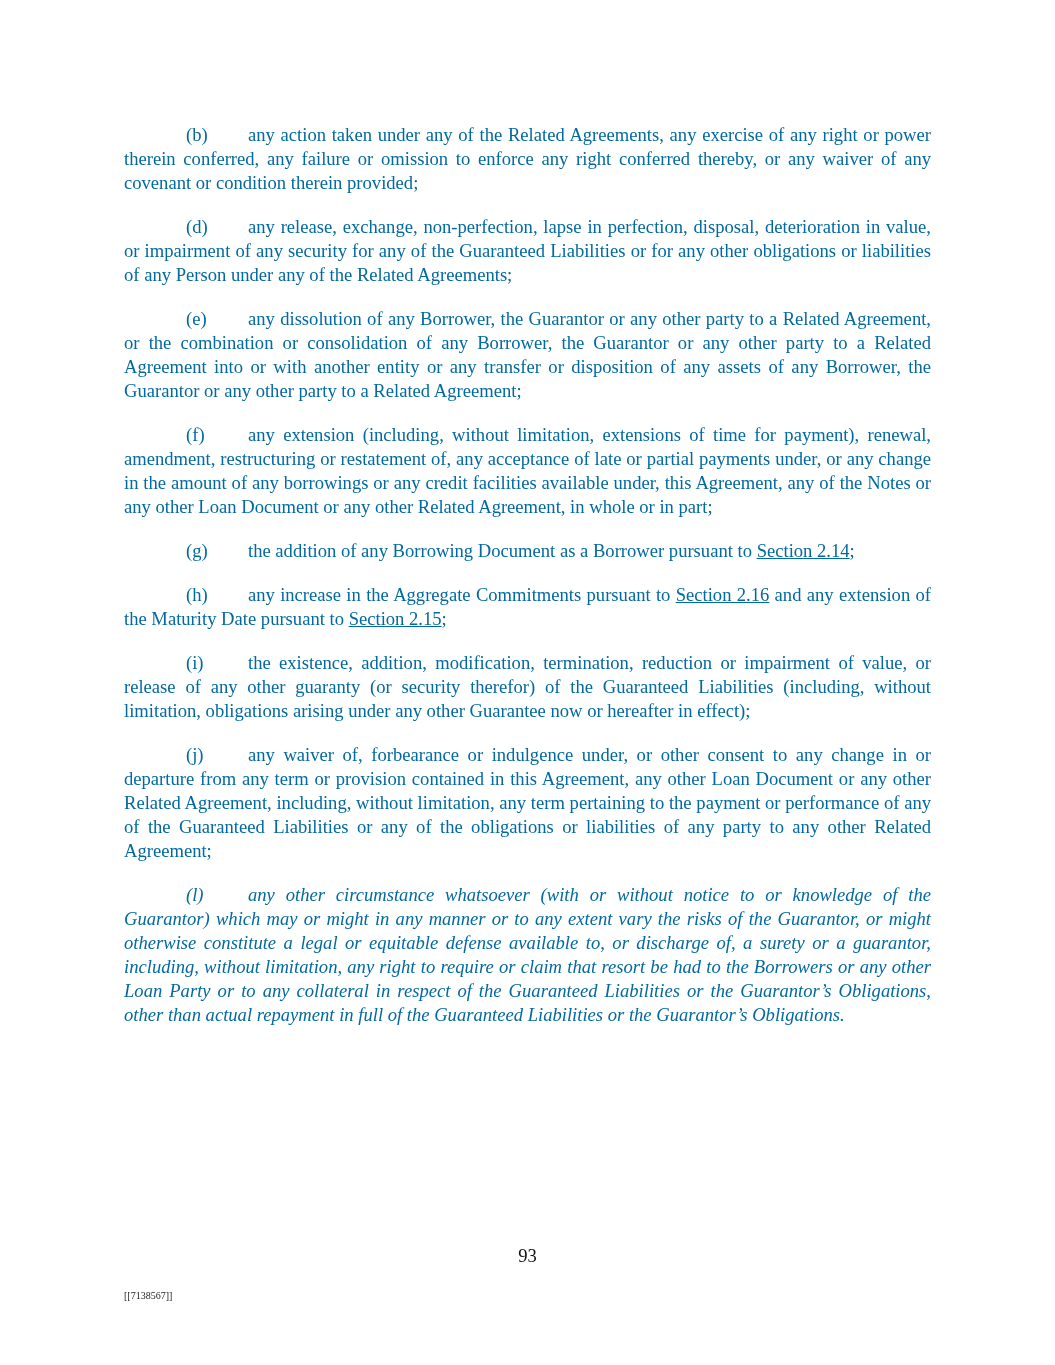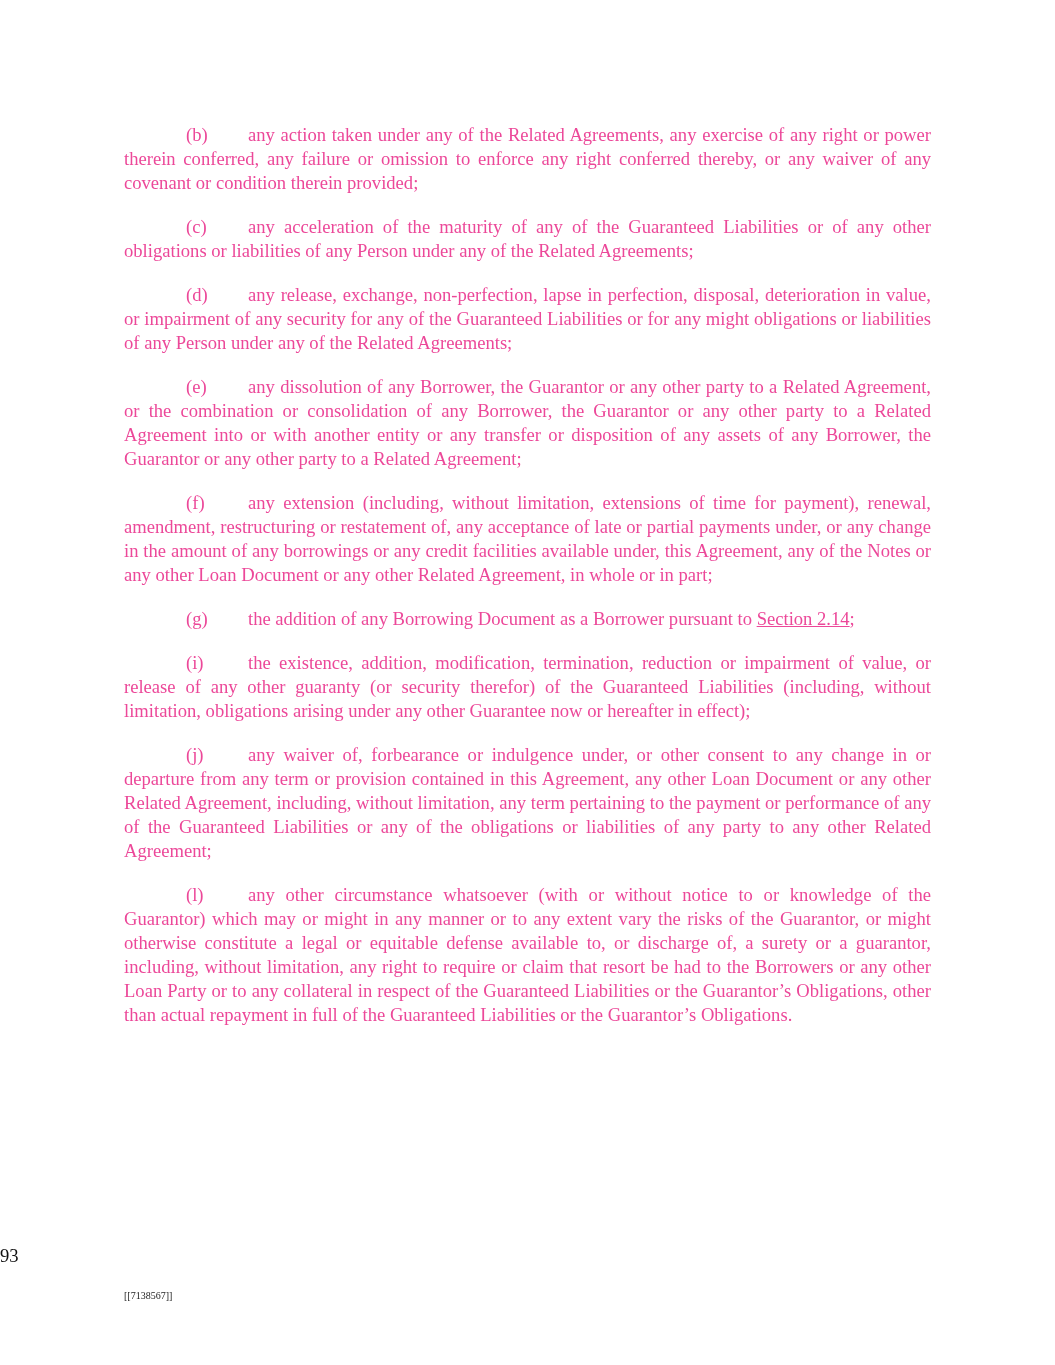--- a/index.html
+++ b/index.html
@@ -1,43 +1,43 @@
 <!DOCTYPE html>
 <html><head>
 <meta charset="utf-8">
 <style>
   html, body { margin: 0; padding: 0; background: #ffffff; }
   body { width: 1055px; height: 1365px; position: relative; overflow: hidden; }
   .page {
     position: absolute; left: 124px; top: 123px; width: 807px;
     font-family: "Liberation Serif", "DejaVu Serif", serif;
-    font-size: 18.6px; line-height: 24px; color: #ec4899;
+    font-size: 18.6px; line-height: 24px; color: #0369a1;
   }
   .para { text-align: justify; margin: 0 0 20px 0; text-indent: 62px; }
-  .para.last { margin-bottom: 0; }
+  .para.last { margin-bottom: 0; font-style: italic; }
   .label { display: inline-block; width: 62px; text-indent: 0; }
   .ref { text-decoration: underline; }
   .page-number {
-    position: absolute; top: 1245px; left: 0; width: 1055px; text-align: left;
+    position: absolute; top: 1245px; left: 0; width: 1055px; text-align: center;
     font-family: "Liberation Serif", "DejaVu Serif", serif; font-size: 18.6px; color: #111;
   }
   .doc-id {
     position: absolute; top: 1290px; left: 124px;
     font-family: "Liberation Serif", "DejaVu Serif", serif; font-size: 10px; color: #222;
   }
 </style>
 </head>
 <body>
 
 <div class="page">
   <p class="para"><span class="label">(b)</span><span>any action taken under any of the Related Agreements, any exercise of any right or power therein conferred, any failure or omission to enforce any right conferred thereby, or any waiver of any covenant or condition therein provided;</span></p>
-  <p class="para"><span class="label">(c)</span><span>any acceleration of the maturity of any of the Guaranteed Liabilities or of any other obligations or liabilities of any Person under any of the Related Agreements;</span></p>
-  <p class="para"><span class="label">(d)</span><span>any release, exchange, non-perfection, lapse in perfection, disposal, deterioration in value, or impairment of any security for any of the Guaranteed Liabilities or for any might obligations or liabilities of any Person under any of the Related Agreements;</span></p>
+  <p class="para"><span class="label">(d)</span><span>any release, exchange, non-perfection, lapse in perfection, disposal, deterioration in value, or impairment of any security for any of the Guaranteed Liabilities or for any other obligations or liabilities of any Person under any of the Related Agreements;</span></p>
   <p class="para"><span class="label">(e)</span><span>any dissolution of any Borrower, the Guarantor or any other party to a Related Agreement, or the combination or consolidation of any Borrower, the Guarantor or any other party to a Related Agreement into or with another entity or any transfer or disposition of any assets of any Borrower, the Guarantor or any other party to a Related Agreement;</span></p>
   <p class="para"><span class="label">(f)</span><span>any extension (including, without limitation, extensions of time for payment), renewal, amendment, restructuring or restatement of, any acceptance of late or partial payments under, or any change in the amount of any borrowings or any credit facilities available under, this Agreement, any of the Notes or any other Loan Document or any other Related Agreement, in whole or in part;</span></p>
   <p class="para"><span class="label">(g)</span><span>the addition of any Borrowing Document as a Borrower pursuant to </span><span class="ref">Section 2.14</span><span>;</span></p>
+  <p class="para"><span class="label">(h)</span><span>any increase in the Aggregate Commitments pursuant to </span><span class="ref">Section 2.16</span><span> and any extension of the Maturity Date pursuant to </span><span class="ref">Section 2.15</span><span>;</span></p>
   <p class="para"><span class="label">(i)</span><span>the existence, addition, modification, termination, reduction or impairment of value, or release of any other guaranty (or security therefor) of the Guaranteed Liabilities (including, without limitation, obligations arising under any other Guarantee now or hereafter in effect);</span></p>
   <p class="para"><span class="label">(j)</span><span>any waiver of, forbearance or indulgence under, or other consent to any change in or departure from any term or provision contained in this Agreement, any other Loan Document or any other Related Agreement, including, without limitation, any term pertaining to the payment or performance of any of the Guaranteed Liabilities or any of the obligations or liabilities of any party to any other Related Agreement;</span></p>
   <p class="para last"><span class="label">(l)</span><span>any other circumstance whatsoever (with or without notice to or knowledge of the Guarantor) which may or might in any manner or to any extent vary the risks of the Guarantor, or might otherwise constitute a legal or equitable defense available to, or discharge of, a surety or a guarantor, including, without limitation, any right to require or claim that resort be had to the Borrowers or any other Loan Party or to any collateral in respect of the Guaranteed Liabilities or the Guarantor’s Obligations, other than actual repayment in full of the Guaranteed Liabilities or the Guarantor’s Obligations.</span></p>
 </div>
 
 <div class="page-number">93</div>
 <div class="doc-id">[[7138567]]</div>
 
 </body></html>

